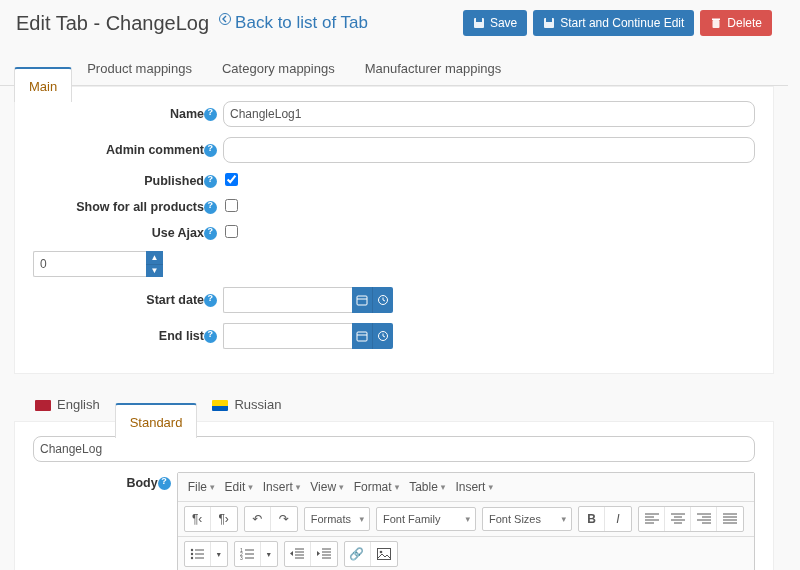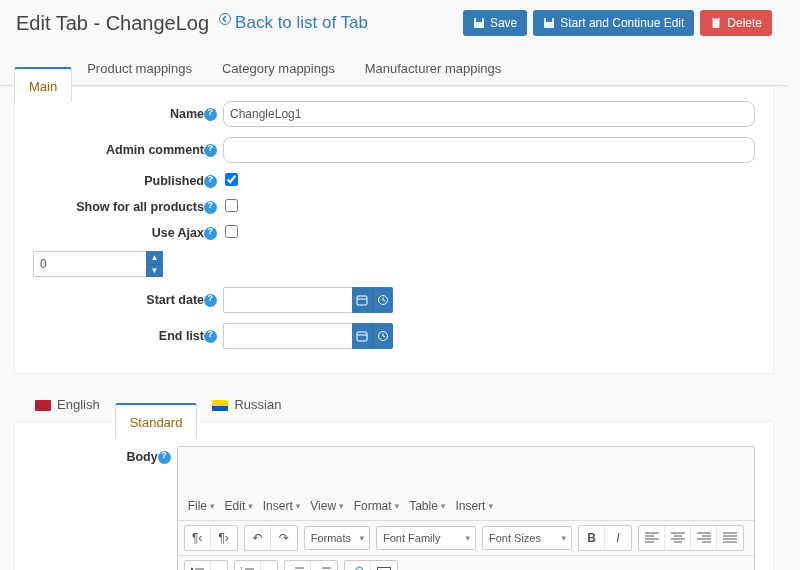--- a/index.html
+++ b/index.html
@@ -44,21 +44,21 @@
 
 .date-wrap { display: flex; width: 170px; }
 .date-wrap input { border-right: none; border-radius: 2px 0 0 2px; }
 .date-btn { width: 28px; background: #337ab7; color: #fff; display: flex; align-items: center; justify-content: center; font-size: 12px; cursor: pointer; }
 .date-btn + .date-btn { border-left: 1px solid #2e6da4; border-radius: 0 2px 2px 0; }
 
 
 .editor-row .form-label { align-self: flex-start; padding-top: 4px; }
 .editor { flex: 1; border: 1px solid #ccc; border-radius: 2px; }
 .editor-menubar, .editor-toolbar { display: flex; align-items: center; gap: 2px; padding: 4px 6px; border-bottom: 1px solid #ddd; font-size: 12px; color: #555; background: #fafafa; }
-.editor-menubar .menuitem { padding: 3px 4px; cursor: pointer; display: inline-flex; align-items: center; gap: 3px; margin-top: 45px; }
+.editor-menubar .menuitem { padding: 3px 4px; cursor: pointer; display: inline-flex; align-items: center; gap: 3px; }
 .editor-menubar .caret::after { content: "▾"; font-size: 9px; color: #888; }
 
 .tb-group { display: inline-flex; border: 1px solid #ccc; border-radius: 2px; background: #fff; margin-right: 4px; }
 .tb-btn { width: 26px; height: 24px; display: flex; align-items: center; justify-content: center; cursor: pointer; border-right: 1px solid #e6e6e6; font-size: 12px; color: #555; }
 .tb-btn:last-child { border-right: none; }
 .tb-select { height: 24px; border: 1px solid #ccc; background: #fff; padding: 0 18px 0 6px; font-size: 11px; color: #555; display: inline-flex; align-items: center; border-radius: 2px; margin-right: 4px; position: relative; cursor: pointer; }
 .tb-select::after { content: "▾"; position: absolute; right: 5px; font-size: 9px; color: #888; }
 
 svg { display: block; }
 </style>
@@ -212,20 +212,21 @@
   </div>
 
   <div class="tabs" style="margin:0 14px -1px; padding:0 6px;">
     <div class="tab"><span class="lang-flag flag-en"></span><span>English</span></div>
     <div class="tab active">Standard</div>
     <div class="tab"><span class="lang-flag flag-ru"></span><span>Russian</span></div>
   </div>
 
   <div class="panel">
     <div class="form-row">
+      <div class="form-input"><input type="text" value="ChangeLog" style=""></div>
     </div>
 
     <div class="form-row editor-row">
       <div class="form-label">
           <span>Body</span>
           <span class="help-icon"></span>
         </div>
       <div class="form-input">
         <div class="editor">
           <div class="editor-menubar">

